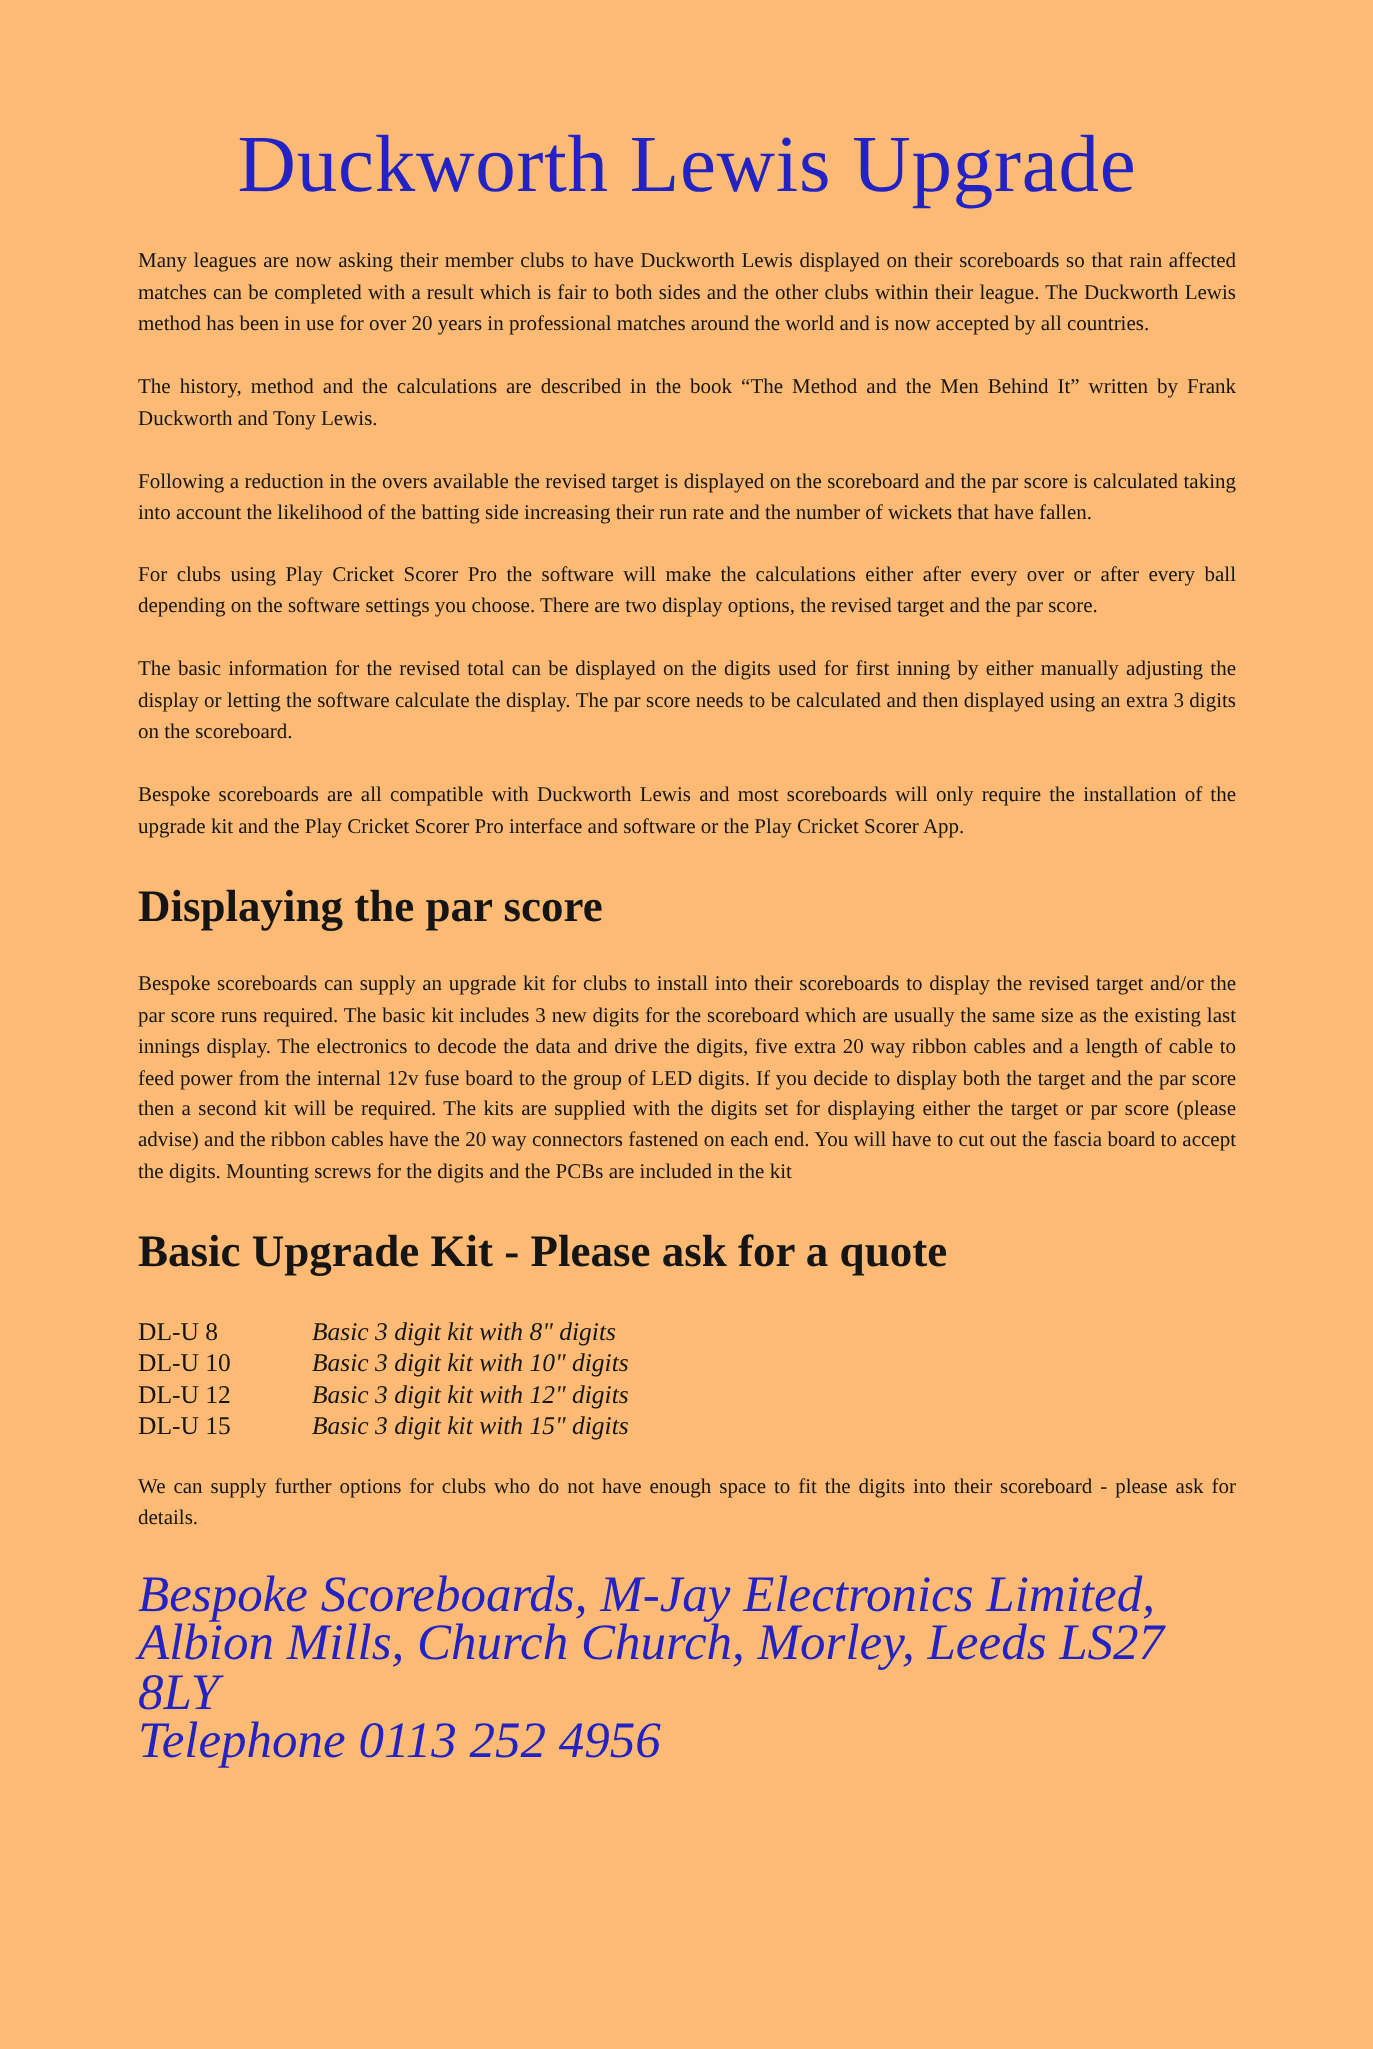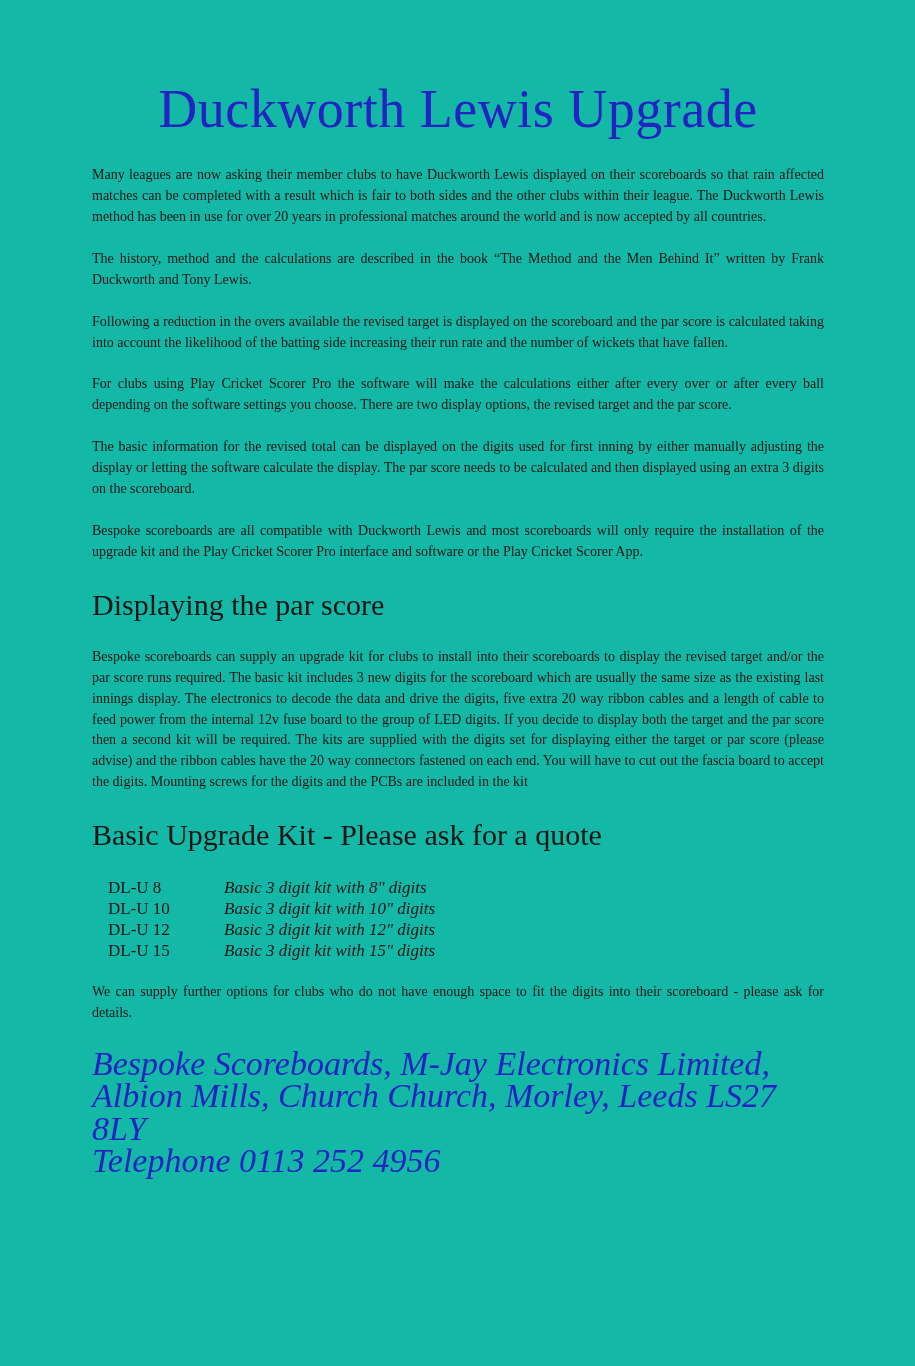--- a/index.html
+++ b/index.html
@@ -8,21 +8,21 @@
   }
   html, body {
     margin: 0;
     padding: 0;
     background: #ffffff;
   }
   .page {
     position: relative;
     width: 915px;
     height: 1366px;
-    background: #14b8a6;
+    background: #fdba74;
     overflow: hidden;
     font-family: "Liberation Serif", "DejaVu Serif", serif;
     color: var(--body-text);
   }
   .content {
     padding: 78px 91px 0 92px;
   }
   .doc-title {
     font-size: 54px;
     font-weight: normal;
@@ -33,33 +33,32 @@
     letter-spacing: 0.5px;
   }
   .body-para {
     font-size: 14px;
     line-height: 20.9px;
     text-align: justify;
     margin: 0 0 21px 0;
   }
   .section-heading {
     font-size: 30px;
-    font-weight: normal;
+    font-weight: bold;
     line-height: 1.1;
     margin: 25px 0 26px 0;
     color: var(--body-text);
   }
   .kit-list {
     margin: 0 0 21px 0;
     font-size: 17px;
     line-height: 21px;
   }
   .kit-row {
     display: flex;
-    margin-left: 16px;
   }
   .kit-code {
     display: inline-block;
     width: 116px;
     flex: 0 0 116px;
   }
   .kit-desc {
     display: inline-block;
     font-style: italic;
   }

